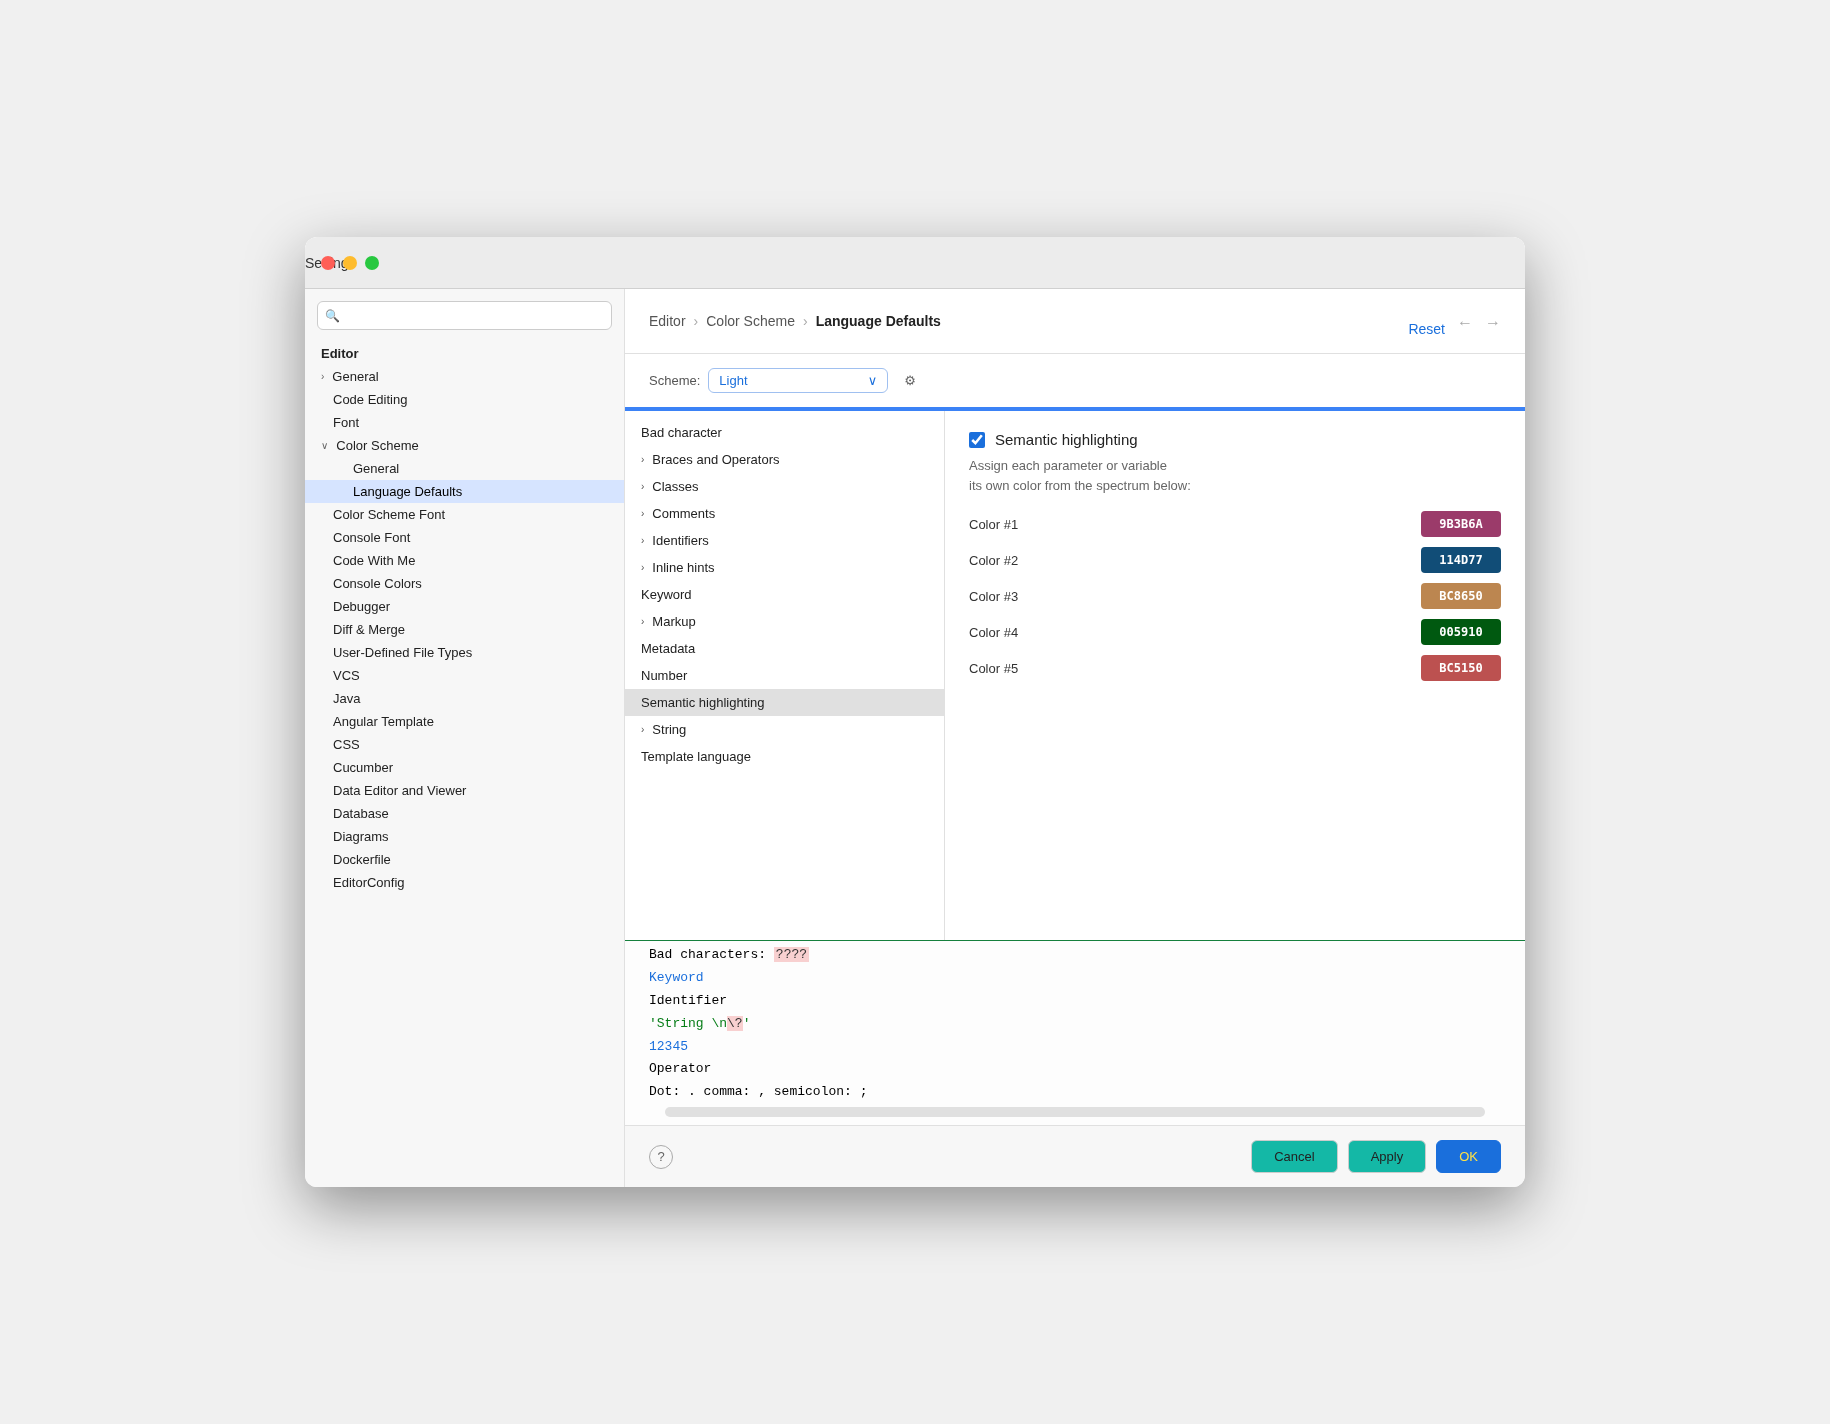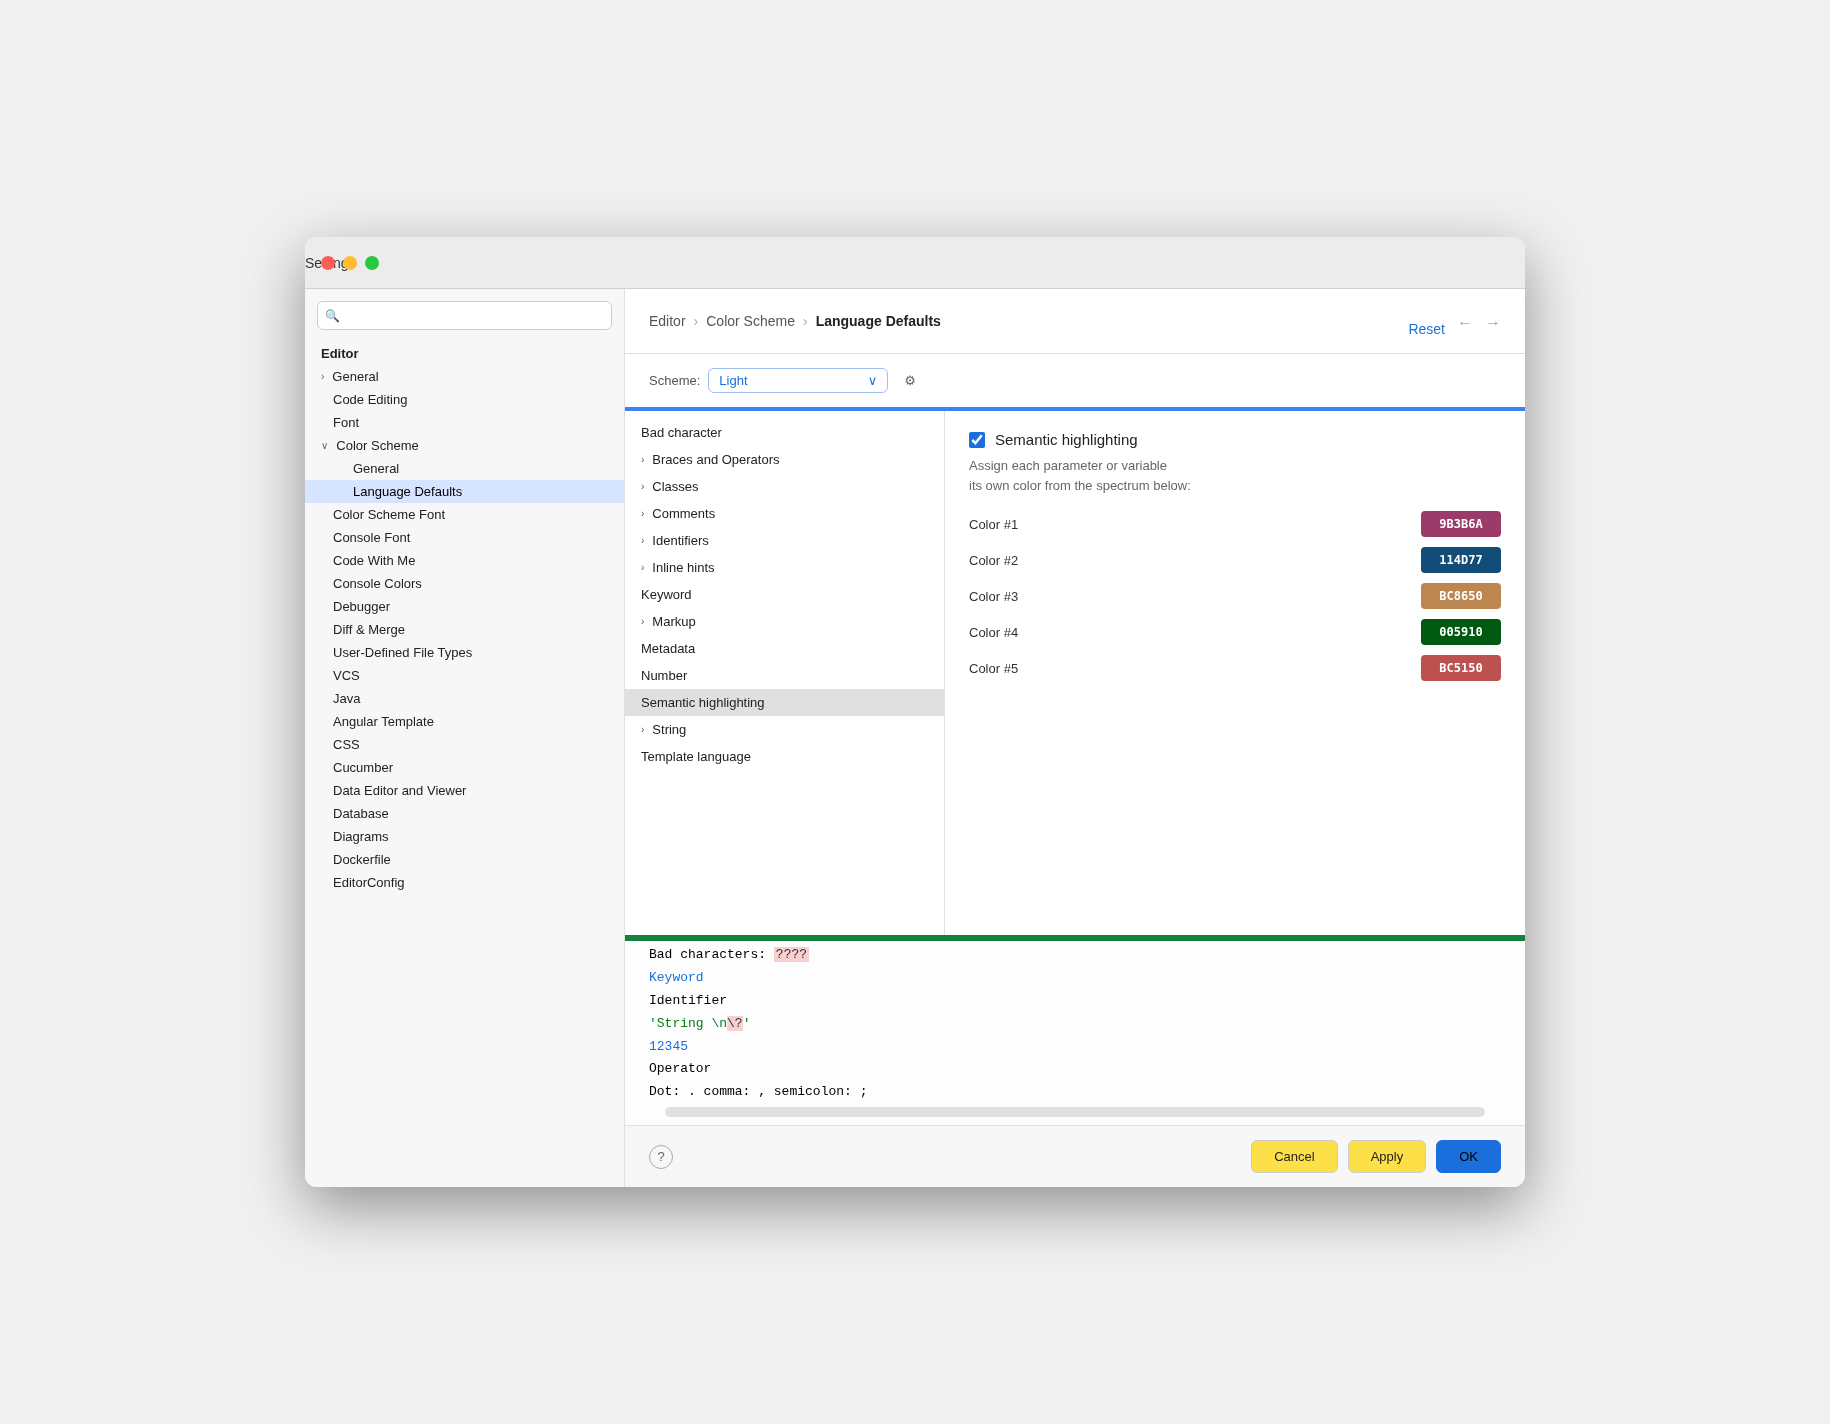--- a/index.html
+++ b/index.html
@@ -260,21 +260,21 @@
       justify-content: center;
       font-size: 12px;
       font-family: monospace;
       font-weight: 600;
       color: white;
       cursor: pointer;
       margin-left: auto;
     }
     .preview-area {
       flex-shrink: 0;
-      border-top: 6px solid #15803d;
+      border-top: 1px solid #15803d;
       padding: 4px 24px;
       background: #fdfdfd;
       font-family: 'Courier New', Courier, monospace;
       font-size: 13px;
       max-height: 220px;
       overflow-y: auto;
     }
     .preview-line { margin-bottom: 2px; line-height: 1.6; }
     .code-bad-chars { background: #f8d0d0; color: #333; padding: 0 2px; }
     .code-keyword { color: #1a6fdc; }
@@ -289,26 +289,26 @@
       padding: 14px 24px;
       border-top: 1px solid #e0e0e0;
       background: #f7f7f7;
     }
     .btn {
       padding: 8px 22px;
       border-radius: 6px;
       font-size: 13px;
       cursor: pointer;
       border: 1px solid #ccc;
-      background: #fde047;
+      background: #14b8a6;
       color: #222;
     }
     .btn-primary {
       background: #1a6fdc;
-      color: #000000;
+      color: #fde047;
       border: 1px solid #1a6fdc;
       font-weight: 500;
       text-align: right;
     }
     .bottom-scroll {
       height: 10px;
       background: #e0e0e0;
       margin: 4px 16px;
       border-radius: 5px;
     }

